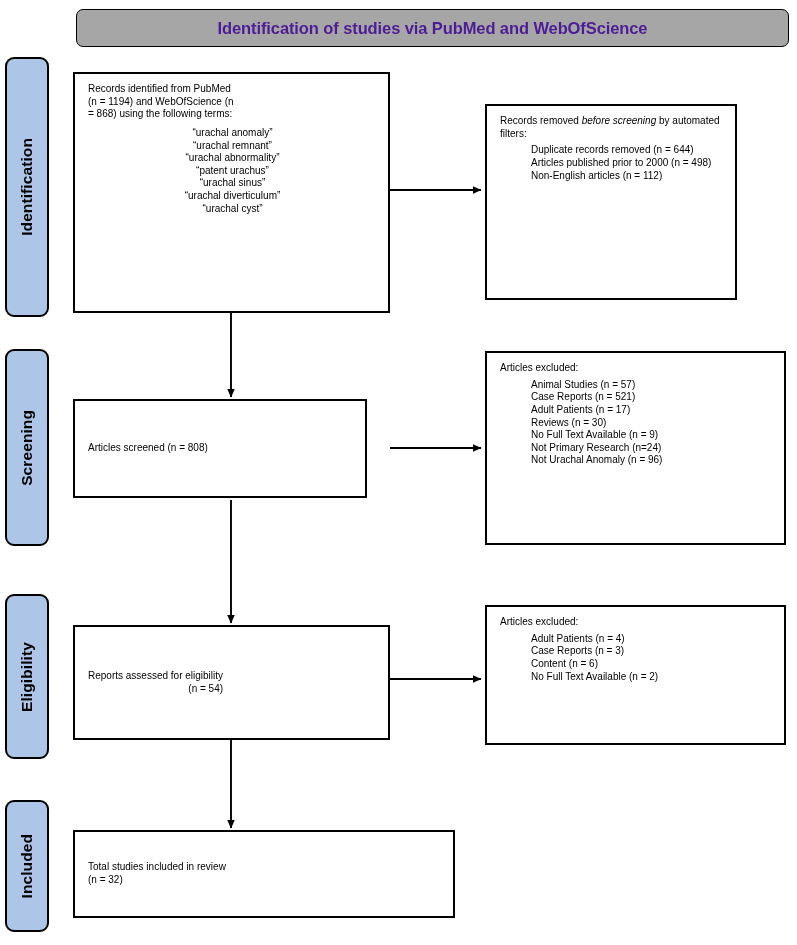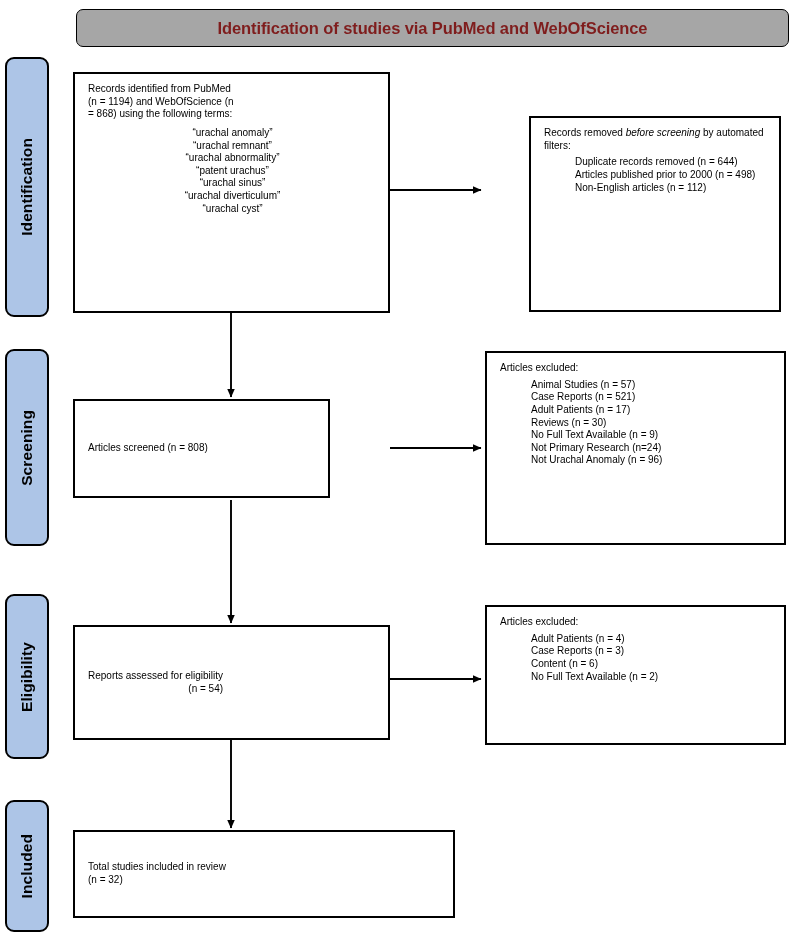--- a/index.html
+++ b/index.html
@@ -31,21 +31,21 @@
     border-radius: 7px;
     display: flex;
     align-items: center;
     justify-content: center;
     box-sizing: border-box;
   }
   .title-banner span {
     font-size: 16.5px;
     font-weight: bold;
     letter-spacing: -0.1px;
-    color: #7f1d1d;
+    color: #4c1d95;
     text-align: center;
   }
 
   
   .phase-tab {
     position: absolute;
     left: 5px;
     width: 44px;
     background: #adc5e7;
     border: 2.2px solid #000000;
@@ -159,32 +159,32 @@
         <span class="box-line">“urachal remnant”</span>
         <span class="box-line">“urachal abnormality”</span>
         <span class="box-line">“patent urachus”</span>
         <span class="box-line">“urachal sinus”</span>
         <span class="box-line">“urachal diverticulum”</span>
         <span class="box-line">“urachal cyst”</span>
       </div>
     </div>
   </div>
 
-  <div class="box" style="left:485px; top:116px; width:252px; height:196px;margin-left:44px;">
+  <div class="box" style="left:485px; top:104px; width:252px; height:196px;">
     <div class="box-text">
       <div><span>Records removed </span><span class="ital">before screening</span><span> by automated filters:</span></div>
       <div class="sub-list">
         <span class="box-line">Duplicate records removed (n = 644)</span>
         <span class="box-line">Articles published prior to 2000 (n = 498)</span>
         <span class="box-line">Non-English articles (n = 112)</span>
       </div>
     </div>
   </div>
 
-  <div class="box" style="left:73px; top:399px; width:257px; height:99px; display:flex; align-items:center;">
+  <div class="box" style="left:73px; top:399px; width:294px; height:99px; display:flex; align-items:center;">
     <div class="box-text">
       <span class="box-line">Articles screened (n = 808)</span>
     </div>
   </div>
 
   <div class="box" style="left:485px; top:351px; width:301px; height:194px;">
     <div class="box-text">
       <span class="box-line">Articles excluded:</span>
       <div class="sub-list">
         <span class="box-line">Animal Studies (n = 57)</span>

